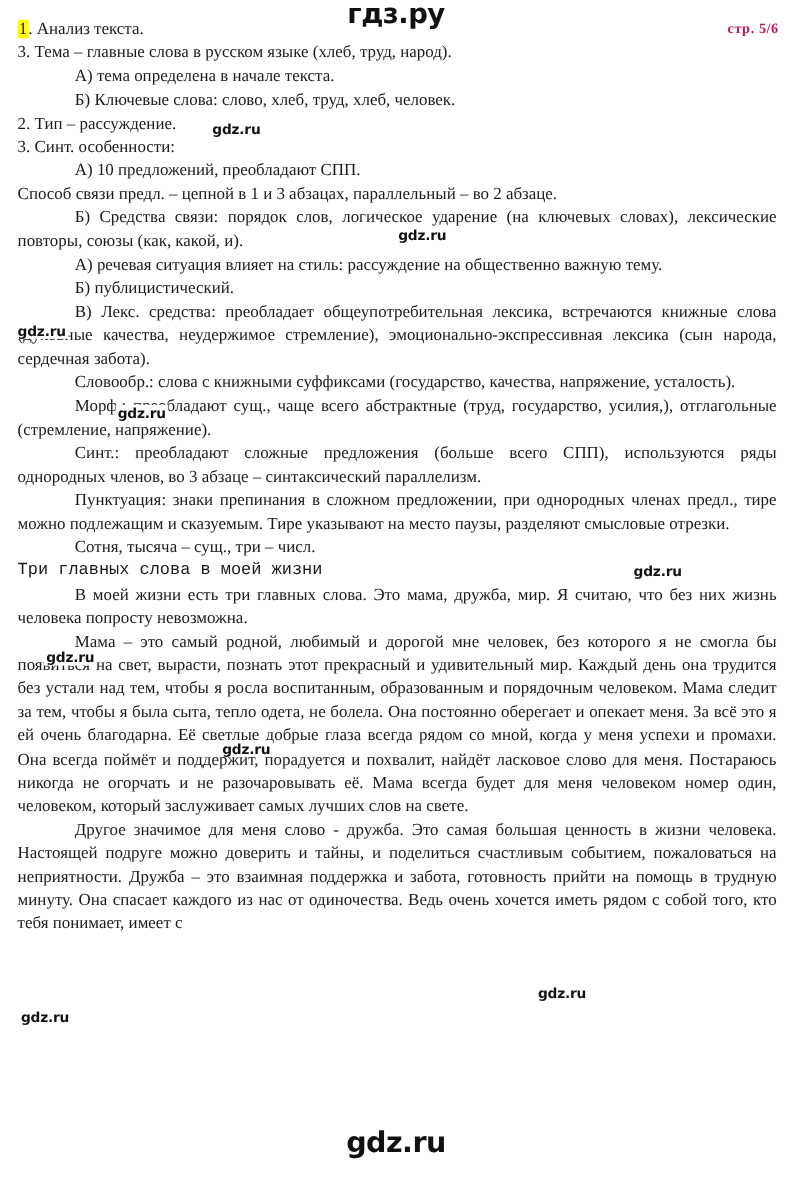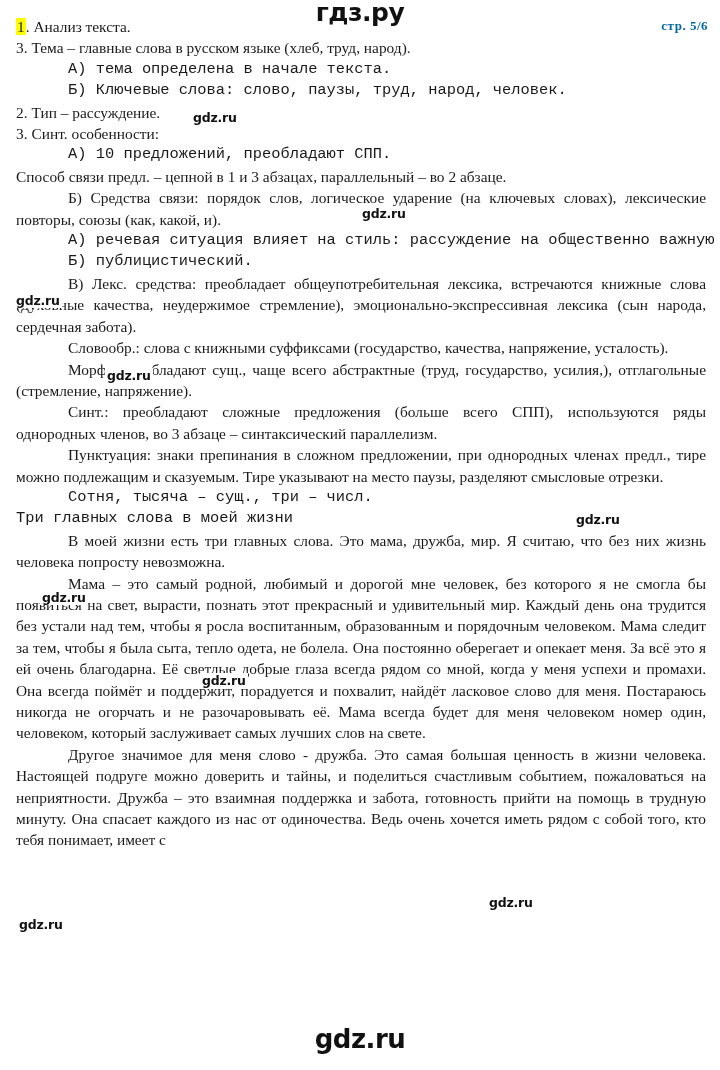--- a/index.html
+++ b/index.html
@@ -29,21 +29,21 @@
     letter-spacing: -0.5px;
     color: #111;
   }
   .page-ref {
     position: absolute;
     top: 18px;
     right: 12px;
     font-family: "Liberation Serif", serif;
     font-weight: 700;
     font-size: 13px;
-    color: #0369a1;
+    color: #be185d;
     letter-spacing: 0.5px;
     white-space: nowrap;
   }
 
   
   .doc {
     position: absolute;
     top: 16px;
     left: 16px;
     width: 690px;
@@ -56,21 +56,21 @@
   }
   .para {
     font-size: 15.4px;
     line-height: 21.4px;
     margin: 0;
     text-align: justify;
     text-justify: inter-word;
   }
   .ind1 { text-indent: 52px; }
   .ind-none { text-indent: 0; }
-  .line.ind1 { padding-left: 52px; text-indent: 0; font-family: Liberation Mono, monospace; }
+  .line.ind1 { padding-left: 52px; text-indent: 0; }
   .center { text-align: left; font-family: Liberation Mono, monospace; }
 
   .hl {
     background: #ffff00;
     padding: 0 1px;
   }
 
   
   .wm {
     position: absolute;
@@ -105,21 +105,21 @@
 <div class="page-ref">стр. 5/6</div>
 
 <div class="doc">
 
   <p class="line" style="margin-top:0;">
     <span class="hl">1</span><span>. Анализ текста.</span>
   </p>
 
   <p class="line">3. Тема – главные слова в русском языке (хлеб, труд, народ).</p>
   <p class="line ind1">А) тема определена в начале текста.</p>
-  <p class="line ind1">Б) Ключевые слова: слово, паузы, труд, народ, человек.</p>
+  <p class="line ind1">Б) Ключевые слова: слово, хлеб, труд, хлеб, человек.</p>
   <p class="line">2. Тип – рассуждение.</p>
   <p class="line">3. Синт. особенности:</p>
   <p class="line ind1">А) 10 предложений, преобладают СПП.</p>
   <p class="line">Способ связи предл. – цепной в 1 и 3 абзацах, параллельный – во 2 абзаце.</p>
   <p class="para ind1">Б) Средства связи: порядок слов, логическое ударение (на ключевых словах), лексические повторы, союзы (как, какой, и).</p>
   <p class="line ind1">А) речевая ситуация влияет на стиль: рассуждение на общественно важную тему.</p>
   <p class="line ind1">Б) публицистический.</p>
   <p class="para ind1">В) Лекс. средства: преобладает общеупотребительная лексика, встречаются книжные слова (духовные качества, неудержимое стремление), эмоционально-экспрессивная лексика (сын народа, сердечная забота).</p>
   <p class="para ind1">Словообр.: слова с книжными суффиксами (государство, качества, напряжение, усталость).</p>
   <p class="para ind1">Морф.: преобладают сущ., чаще всего абстрактные (труд, государство, усилия,), отглагольные (стремление, напряжение).</p>

